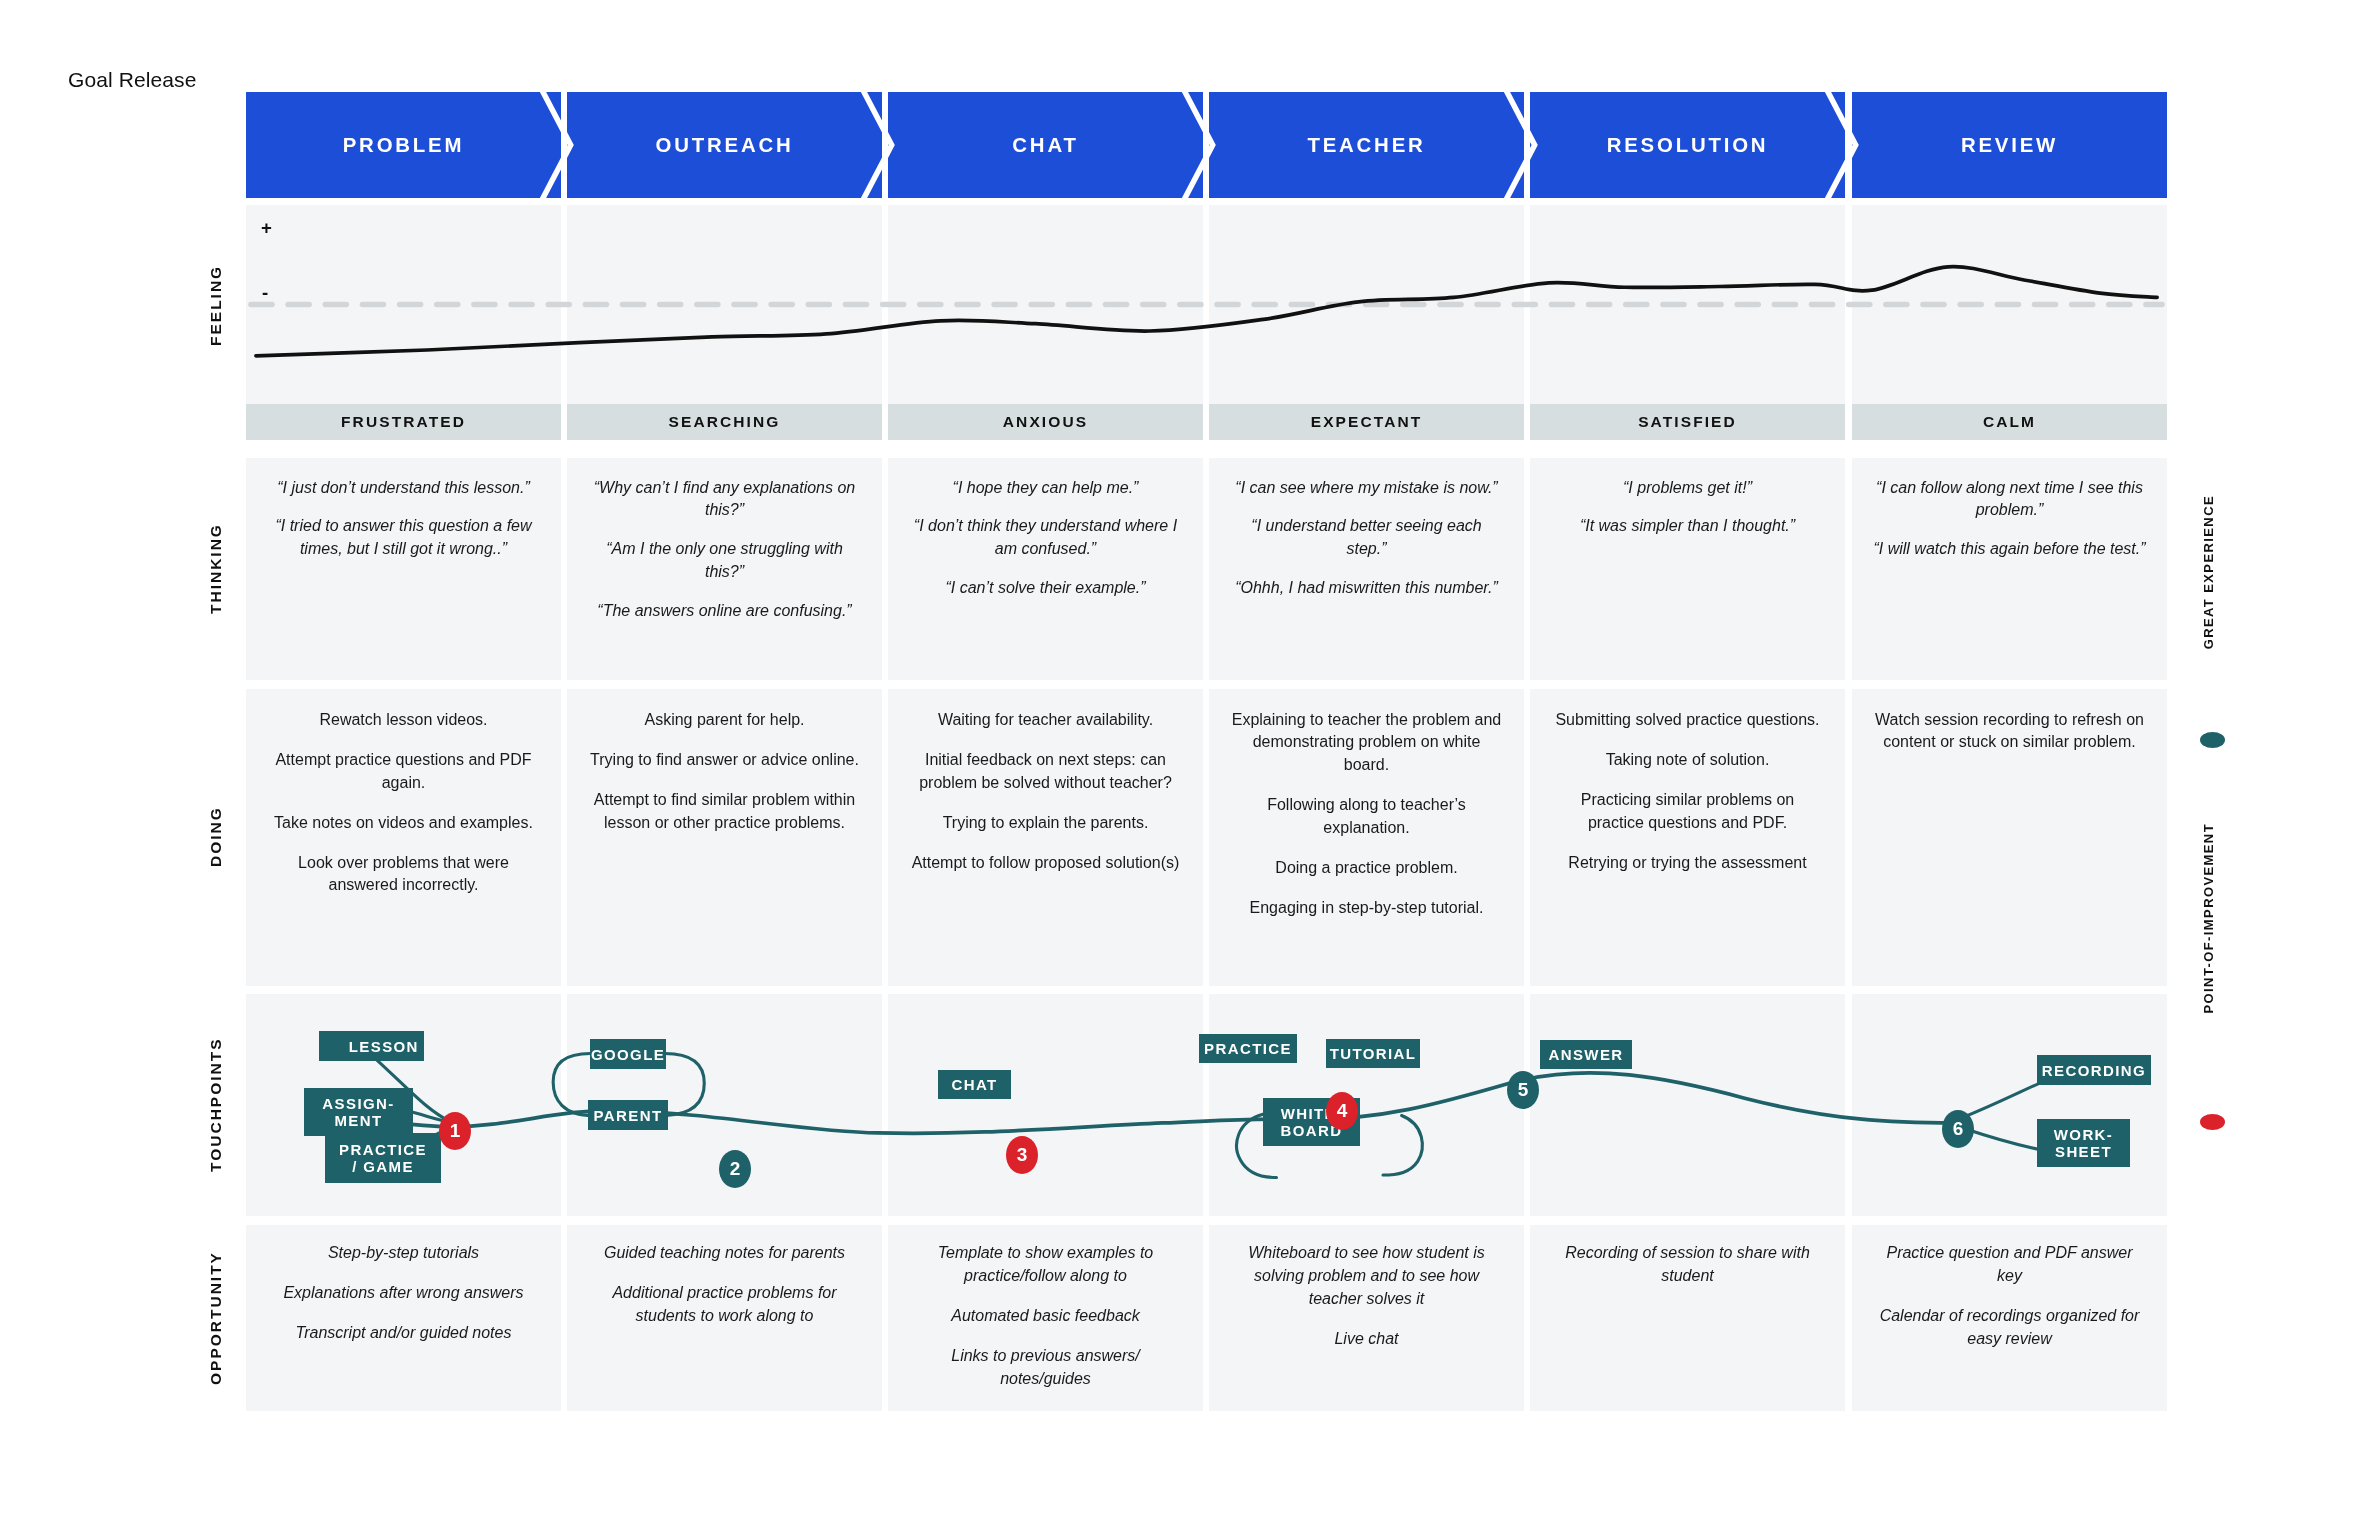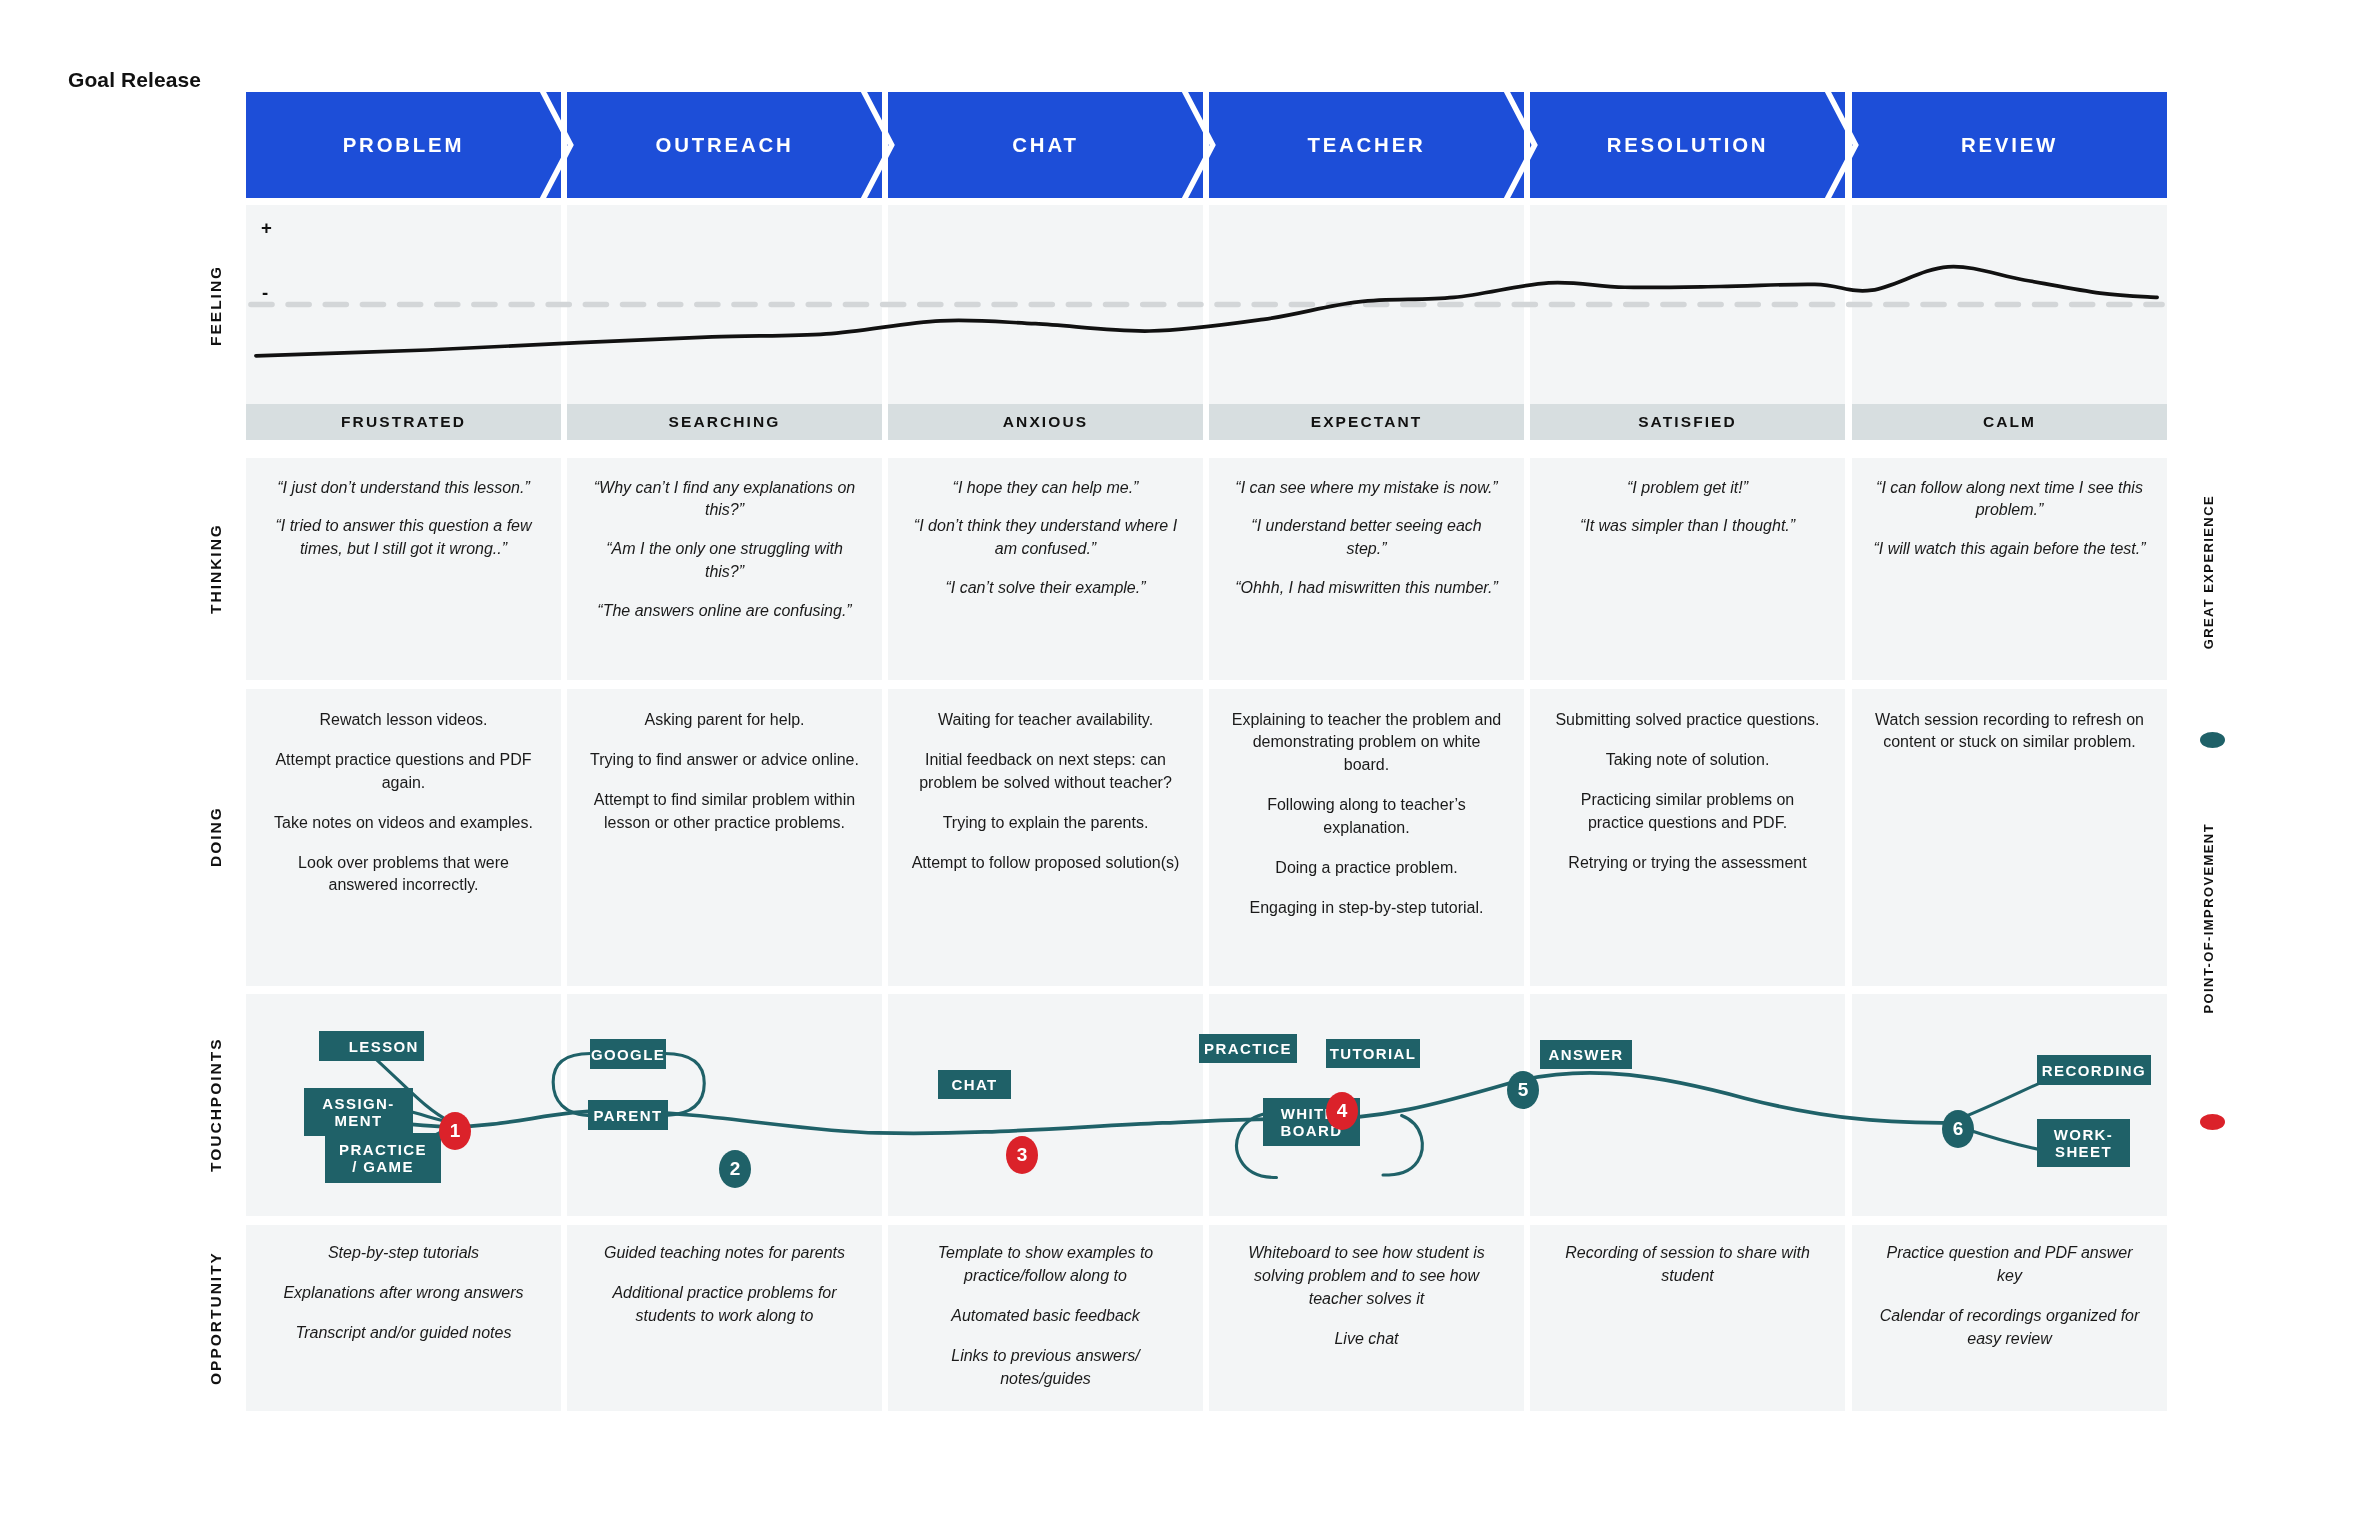--- a/index.html
+++ b/index.html
@@ -8,21 +8,21 @@
     background: #ffffff;
     font-family: "Liberation Sans", sans-serif;
     overflow: hidden;
   }
 
   #map { position: relative; width: 2377px; height: 1539px; }
 
   
   .goal-title {
     position: absolute; left: 68px; top: 68px;
-    font-size: 21px; font-weight: 700; color: #111111;
+    font-size: 21px; font-weight: 400; color: #111111;
     letter-spacing: 0.1px; white-space: nowrap;
   }
 
   
   .grid { position: absolute; left: 246px; top: 92px; width: 1921px; }
 
   
   .phase-band { position: relative; height: 106px; width: 100%; }
   .phase-cell {
     position: absolute; top: 0; height: 106px;
@@ -244,21 +244,21 @@
           <p class="quote">“I hope they can help me.”</p>
           <p class="quote">“I don’t think they understand where I am confused.”</p>
           <p class="quote">“I can’t solve their example.”</p>
         </div>
         <div class="cell thinking-cell" style="left: 963px; width: 315px;">
           <p class="quote">“I can see where my mistake is now.”</p>
           <p class="quote">“I understand better seeing each step.”</p>
           <p class="quote">“Ohhh, I had miswritten this number.”</p>
         </div>
         <div class="cell thinking-cell" style="left: 1284px; width: 315px;">
-          <p class="quote">“I problem get it!”</p>
+          <p class="quote">“I problems get it!”</p>
           <p class="quote">“It was simpler than I thought.”</p>
         </div>
         <div class="cell thinking-cell" style="left: 1606px; width: 315px;">
           <p class="quote">“I can follow along next time I see this problem.”</p>
           <p class="quote">“I will watch this again before the test.”</p>
         </div>
       </div>
 
     <div class="row doing-row" id="doing-row">
         <div class="cell doing-cell" style="left: 0px; width: 315px;">

